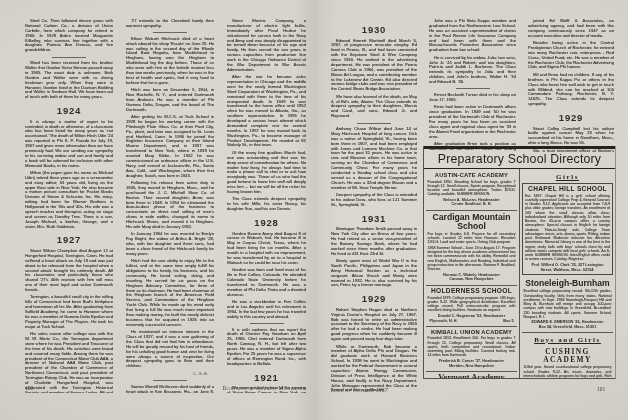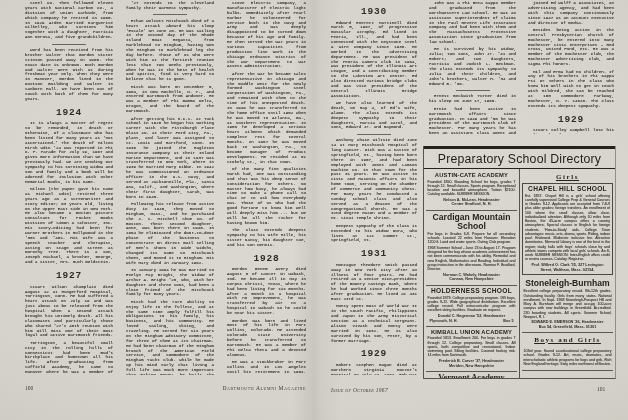--- a/index.html
+++ b/index.html
@@ -1,21 +1,21 @@
 <!DOCTYPE html>
 <html><head>
 <meta charset="utf-8">
 <style>
   html,body{margin:0;padding:0;background:#b9b6ae;}
   .stage{position:relative;width:628px;height:420px;overflow:hidden;
     background:radial-gradient(ellipse 120% 95% at 50% 45%, #dcd9d3 0%, #d6d3cc 55%, #c3c0b8 100%);}
   .gutter{position:absolute;left:293px;top:0;width:48px;height:100%;pointer-events:none;
     background:linear-gradient(90deg, rgba(70,65,58,0) 0%, rgba(70,65,58,0.10) 45%, rgba(70,65,58,0.05) 58%, rgba(70,65,58,0) 100%);}
-  .col{position:absolute;top:1px;height:374px;overflow:hidden;
-    font-family:Liberation Mono, monospace;font-size:4.2px;line-height:1.16;
+  .col{position:absolute;top:19px;height:374px;overflow:hidden;
+    font-family:Liberation Sans, sans-serif;font-size:4.2px;line-height:1.16;
     color:#464339;text-align:justify;}
   #lc1{left:25px;width:88px}
   #lc2{left:126px;width:88px}
   #lc3{left:227px;width:79px}
   #rc1{left:331px;width:86px}
   #rc2{left:429px;width:87px;height:133px}
   #rc3{left:528px;width:86px;height:133px}
   .body-p{margin:0 0 2.6px;text-indent:5px;text-shadow:0 0 0.35px rgba(69,66,57,0.85);}
   .year-heading{font-size:9.5px;font-weight:700;text-align:center;letter-spacing:0.8px;
     margin:5px 0 3.5px;color:#2f2d28;text-indent:0;}
@@ -187,20 +187,21 @@
               <div class="school-contact">Street, Waltham, Mass. 02154.</div>
             </div>
             <div class="school">
               <div class="school-name nm-sans-lg">Stoneleigh-Burnham</div>
               <div class="school-body">Excellent college preparatory record. 9th-12th grades. Outstanding faculty. Girls from many states. National enrollment. In Sept. 1968 Stoneleigh-Prospect Hill and Mary A. Burnham will merge and occupy 100-acre campus with new buildings in Greenfield. Accredited. 230 boarding students. All sports. Summer School, Newport, R. I.</div>
               <div class="school-contact">EDWARD E. EMERSON '26, Headmaster</div>
               <div class="school-contact">Box 54, Greenfield, Mass. 01301</div>
             </div>
             <div class="section-head">Boys and Girls</div>
             <div class="school">
+              <div class="school-name nm-serif-sp">CUSHING ACADEMY</div>
               <div class="school-body">103rd year. Sound co-educational college preparatory school. Grades 9-12. Art, music, dramatics, and interscholastic athletic programs for boys and girls. Rich New England heritage. Sixty miles northwest of Boston.</div>
             </div>
           </div>
       </div>
     </div>
 
     <div class="folio" id="foot-issue">Issue of October 1967</div>
     <div class="folio" id="folio-101">101</div>
   </section>
 </div>

